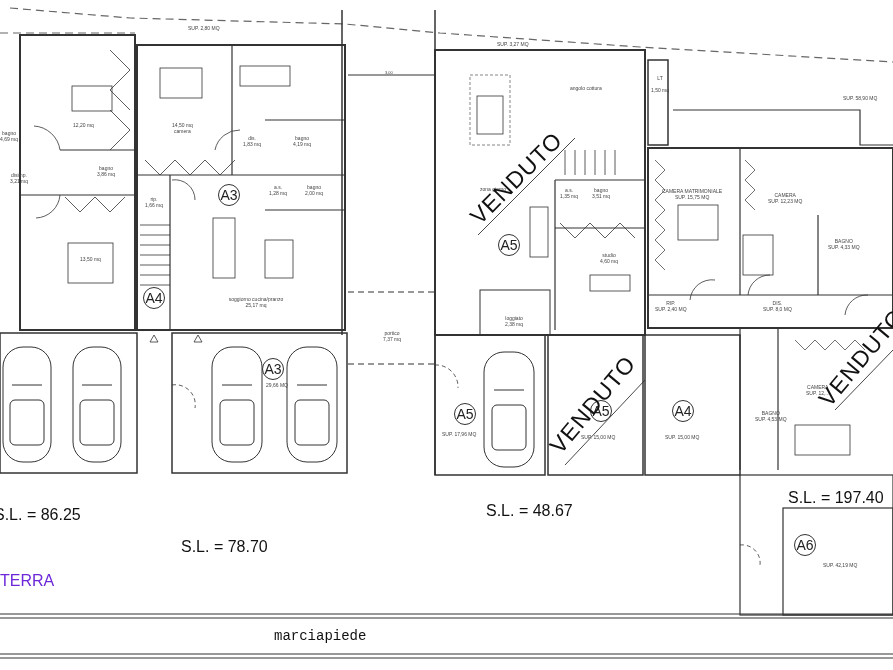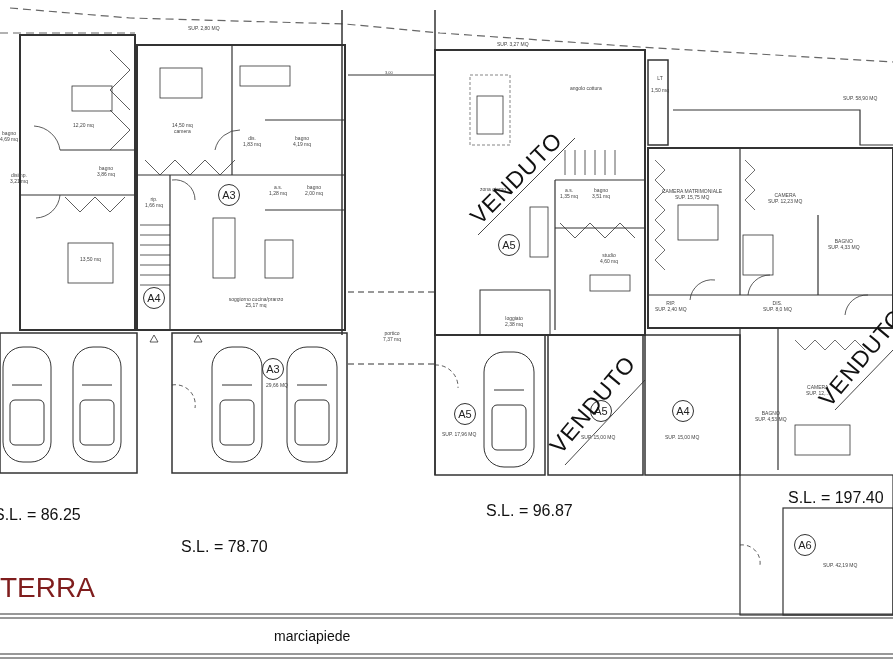--- a/index.html
+++ b/index.html
@@ -1,23 +1,23 @@
 <!DOCTYPE html>
 <html><head>
 <meta charset="utf-8">
 <style>
   html,body{margin:0;padding:0;background:#fff;}
   body{width:893px;height:670px;position:relative;overflow:hidden;font-family:"Liberation Sans",sans-serif;color:#222;}
   #plan{position:absolute;left:0;top:0;width:893px;height:670px;}
   .lbl{position:absolute;font-size:5px;line-height:6px;color:#444;text-align:center;white-space:nowrap;}
   .sl{position:absolute;font-size:16px;color:#111;white-space:nowrap;}
   .venduto{position:absolute;font-size:23px;letter-spacing:1px;color:#111;white-space:nowrap;transform-origin:left bottom;}
-  .unit{position:absolute;font-size:11px;width:20px;height:20px;border:1px solid #333;border-radius:50%;text-align:center;line-height:20px;color:#222;background:transparent;}
-  .title{position:absolute;font-size:28px;color:#7f1d1d;}
-  .street{position:absolute;font-size:14px;color:#111;}
+  .unit{position:absolute;font-size:14px;width:20px;height:20px;border:1px solid #333;border-radius:50%;text-align:center;line-height:20px;color:#222;background:transparent;}
+  .title{position:absolute;font-size:16px;color:#6d28d9;}
+  .street{position:absolute;font-size:14px;color:#111;font-family:Liberation Mono, monospace;}
 </style>
 </head>
 <body>
 
 <svg id="plan" viewBox="0 0 893 670" xmlns="http://www.w3.org/2000/svg">
   <g fill="none" stroke="#333" stroke-width="1.2">
 
     <path d="M10 8 L130 18 L345 24 L440 33 L640 47 L893 62" stroke-dasharray="8 5" stroke="#666"></path>
     <path d="M0 33 L135 33" stroke-dasharray="8 5" stroke="#666"></path>
 
@@ -207,17 +207,17 @@
 <div class="lbl" style="left:665px;top:434px;">SUP. 15,00 MQ</div>
 <div class="unit" style="left:794px;top:534px;">A6</div>
 <div class="lbl" style="left:823px;top:562px;">SUP. 42,19 MQ</div>
 
 <div class="venduto" style="left:484px;top:203px;transform:rotate(-45deg);">VENDUTO</div>
 <div class="venduto" style="left:565px;top:432px;transform:rotate(-50deg);">VENDUTO</div>
 <div class="venduto" style="left:834px;top:385px;transform:rotate(-50deg);">VENDUTO</div>
 
 <div class="sl" style="left:-6px;top:506px;">S.L.   = 86.25</div>
 <div class="sl" style="left:181px;top:509px;margin-top:29px;">S.L.   = 78.70</div>
-<div class="sl" style="left:486px;top:502px;">S.L.   = 96.87</div>
+<div class="sl" style="left:486px;top:502px;">S.L.   = 48.67</div>
 <div class="sl" style="left:788px;top:489px;">S.L.   = 197.40</div>
 
 <div class="title" style="left:0px;top:572px;">TERRA</div>
 <div class="street" style="left:274px;top:628px;">marciapiede</div>
 
 </body></html>

